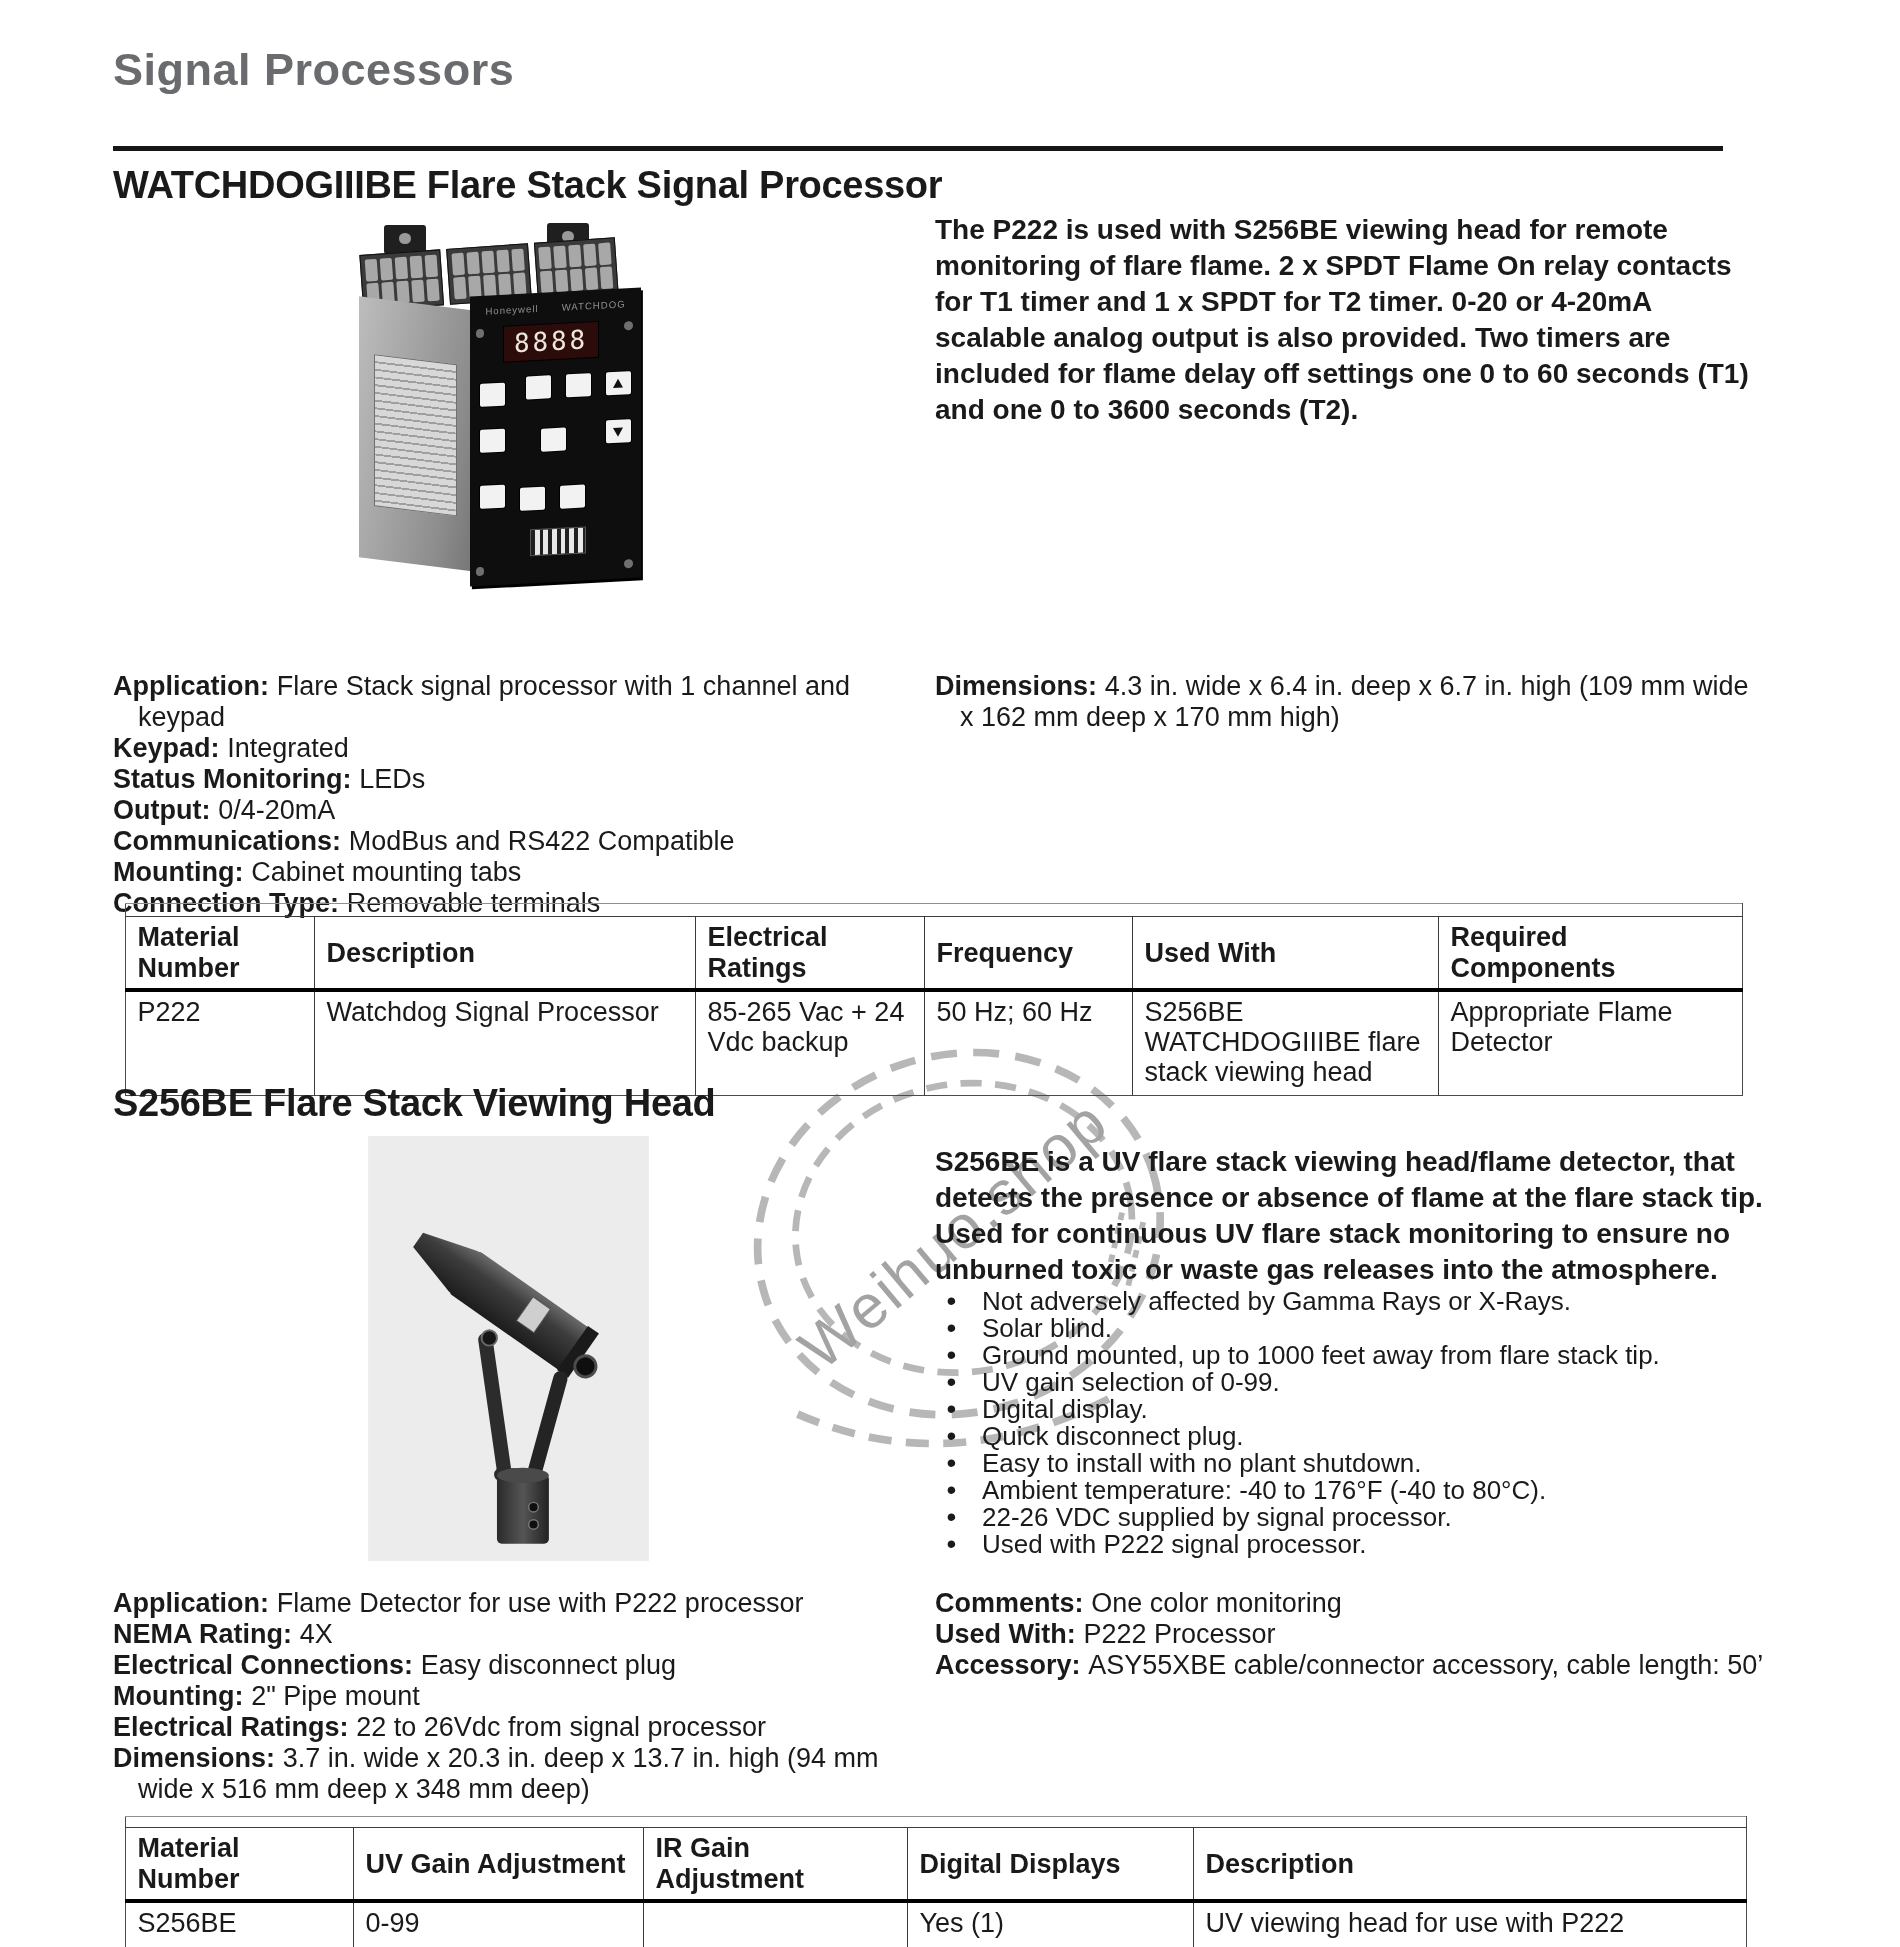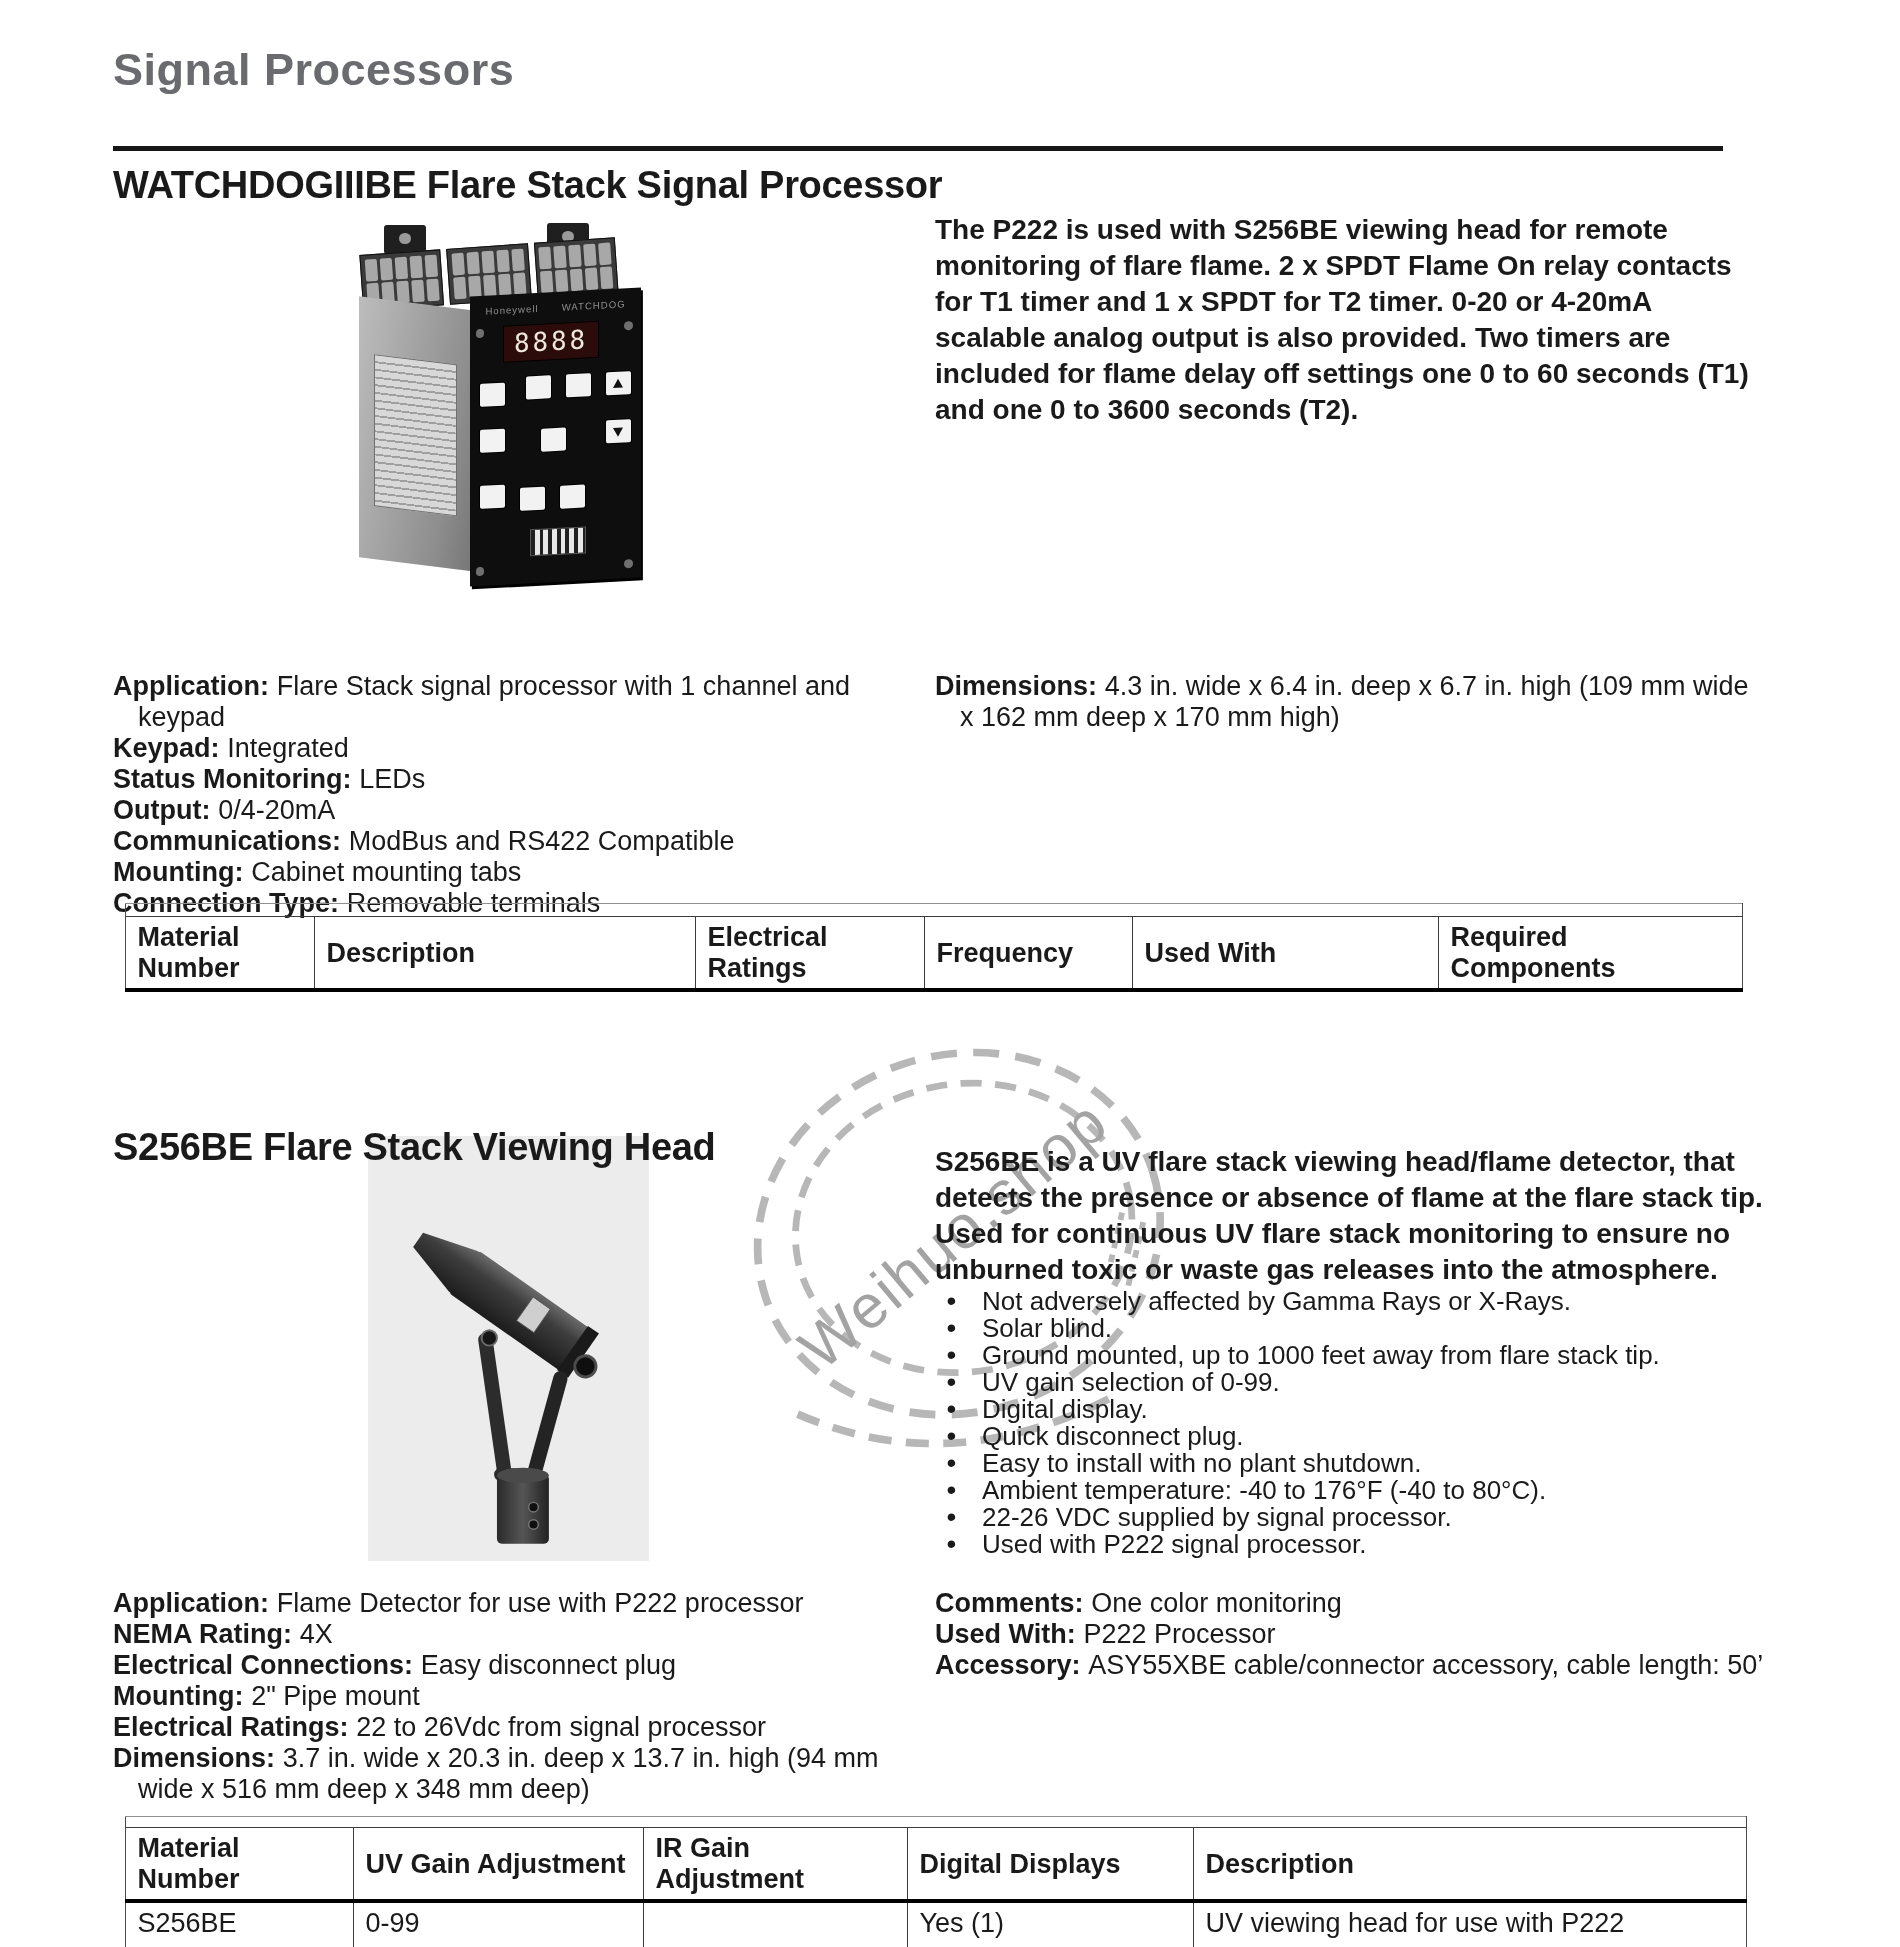--- a/index.html
+++ b/index.html
@@ -6,21 +6,21 @@
   body{
     width:1900px;height:1947px;position:relative;background:#ffffff;
     font-family:"Liberation Sans", sans-serif;color:#1a1a1a;overflow:hidden;
   }
   .abs{position:absolute;}
   .txt{z-index:3;}
   
   .page-title{left:113px;top:44px;font-size:45px;font-weight:bold;color:#6a6b6e;letter-spacing:0.5px;}
   .rule{left:113px;top:146px;width:1610px;height:4.8px;background:#161616;z-index:3;}
   .h1{left:113px;top:164px;font-size:38px;font-weight:bold;letter-spacing:-0.3px;}
-  .h2{left:113px;top:1082px;font-size:38px;font-weight:bold;letter-spacing:-0.3px;margin-top:44px;}
+  .h2{left:113px;top:1082px;font-size:38px;font-weight:bold;letter-spacing:-0.3px;}
   
   .intro1{left:935px;top:212px;width:826px;font-size:28px;font-weight:bold;line-height:36px;}
   .intro2{left:935px;top:1144px;width:849px;font-size:28px;font-weight:bold;line-height:36px;}
   
   .speclist{font-size:27px;line-height:31px;}
   .specs1{left:113px;top:671px;width:817px;}
   .dims1{left:935px;top:671px;width:826px;font-size:27px;line-height:31px;}
   .specs2l{left:113px;top:1588px;width:817px;}
   .specs2r{left:935px;top:1588px;width:855px;}
   .spec{padding-left:25px;text-indent:-25px;}
@@ -185,20 +185,28 @@
         <tr>
           <td class="band" colspan="6"></td>
         </tr>
     <tr>
       <th>Material Number</th>
       <th>Description</th>
       <th>Electrical Ratings</th>
       <th>Frequency</th>
       <th>Used With</th>
       <th>Required Components</th>
+    </tr>
+    <tr>
+      <td class="cell">P222</td>
+      <td class="cell">Watchdog Signal Processor</td>
+      <td class="cell">85-265 Vac + 24 Vdc backup</td>
+      <td class="cell">50 Hz; 60 Hz</td>
+      <td class="cell">S256BE WATCHDOGIIIBE flare stack viewing head</td>
+      <td class="cell">Appropriate Flame Detector</td>
     </tr>
   </tbody>
     </table>
 </div>
 
 <div class="abs txt h2">S256BE Flare Stack Viewing Head</div>
 
 <div class="abs watermark">
   <svg width="457" height="438" viewBox="0 0 476 456">
     <ellipse cx="228" cy="212" rx="212" ry="186" fill="none" stroke="#b7b7b7" stroke-width="8" stroke-dasharray="27 17" transform="rotate(-18 228 212)"></ellipse>

